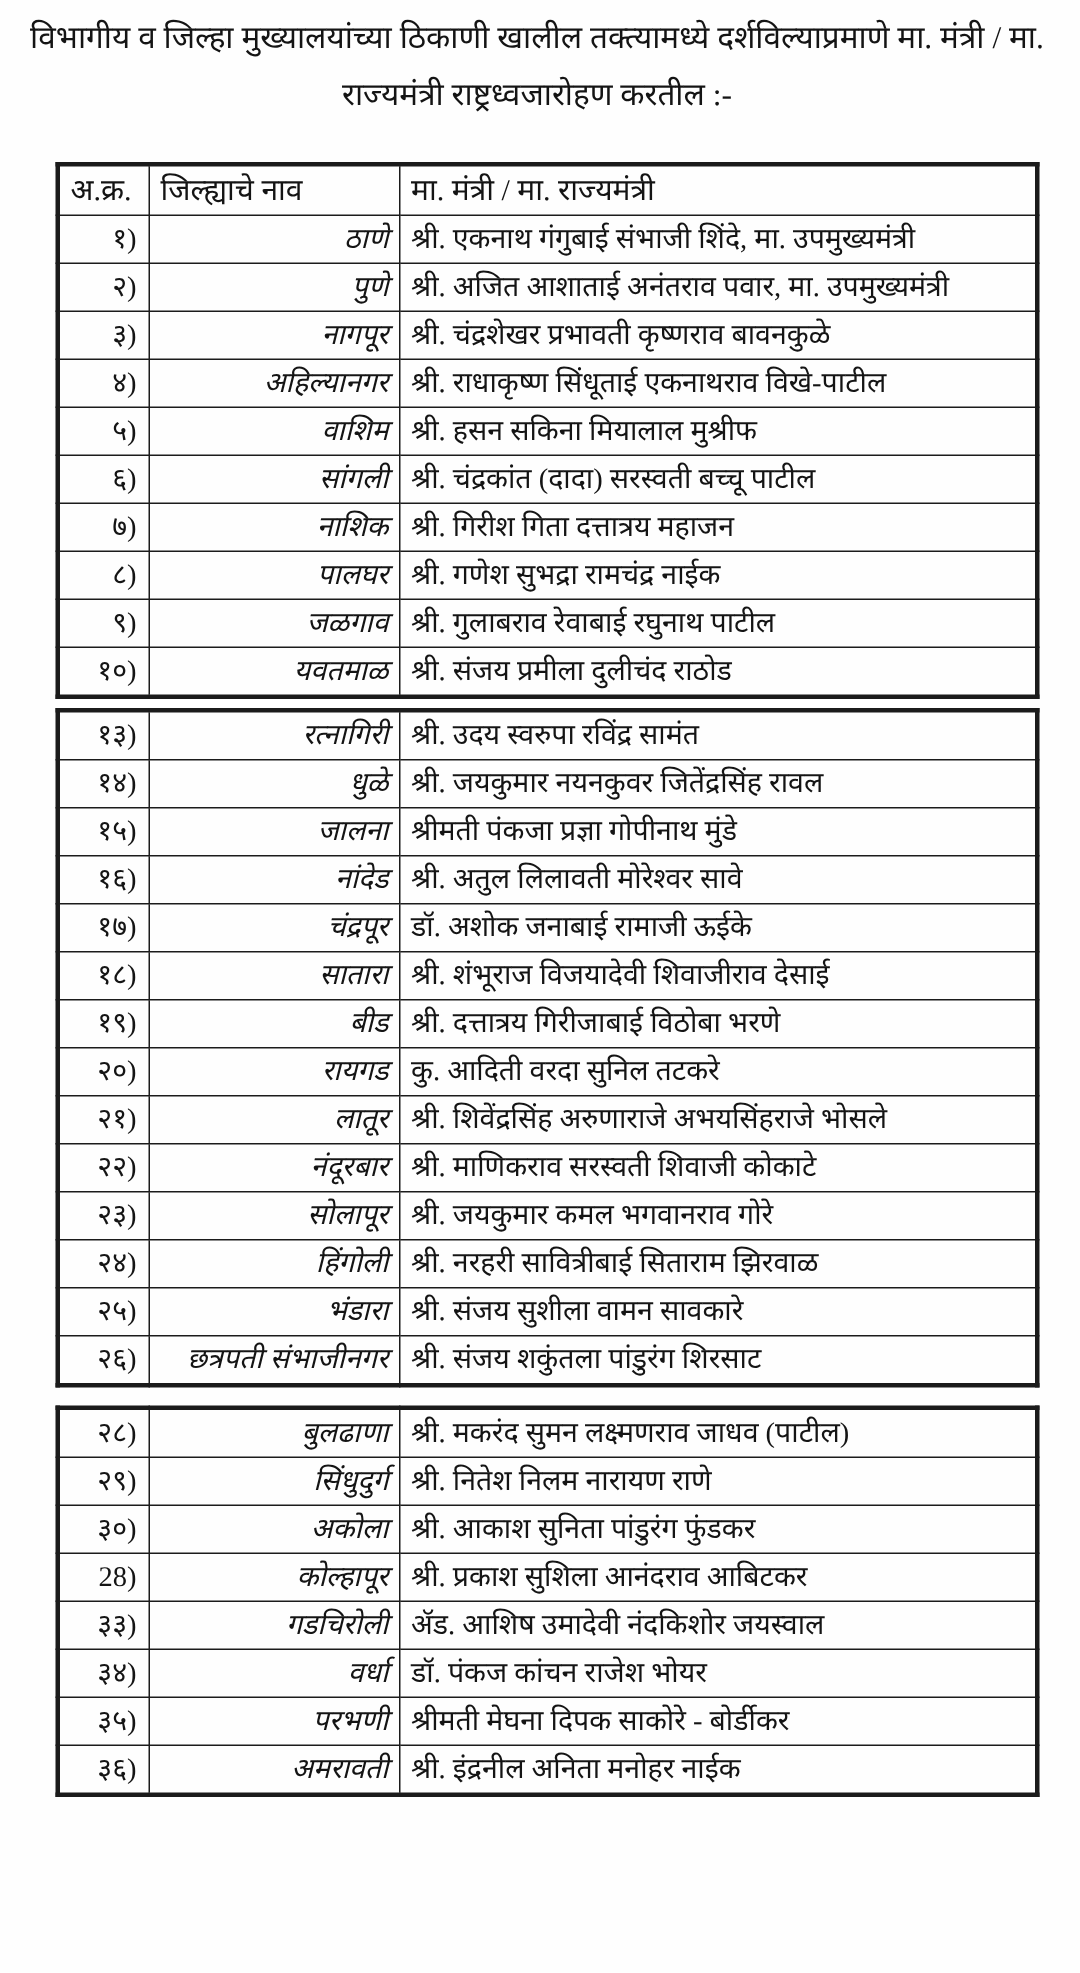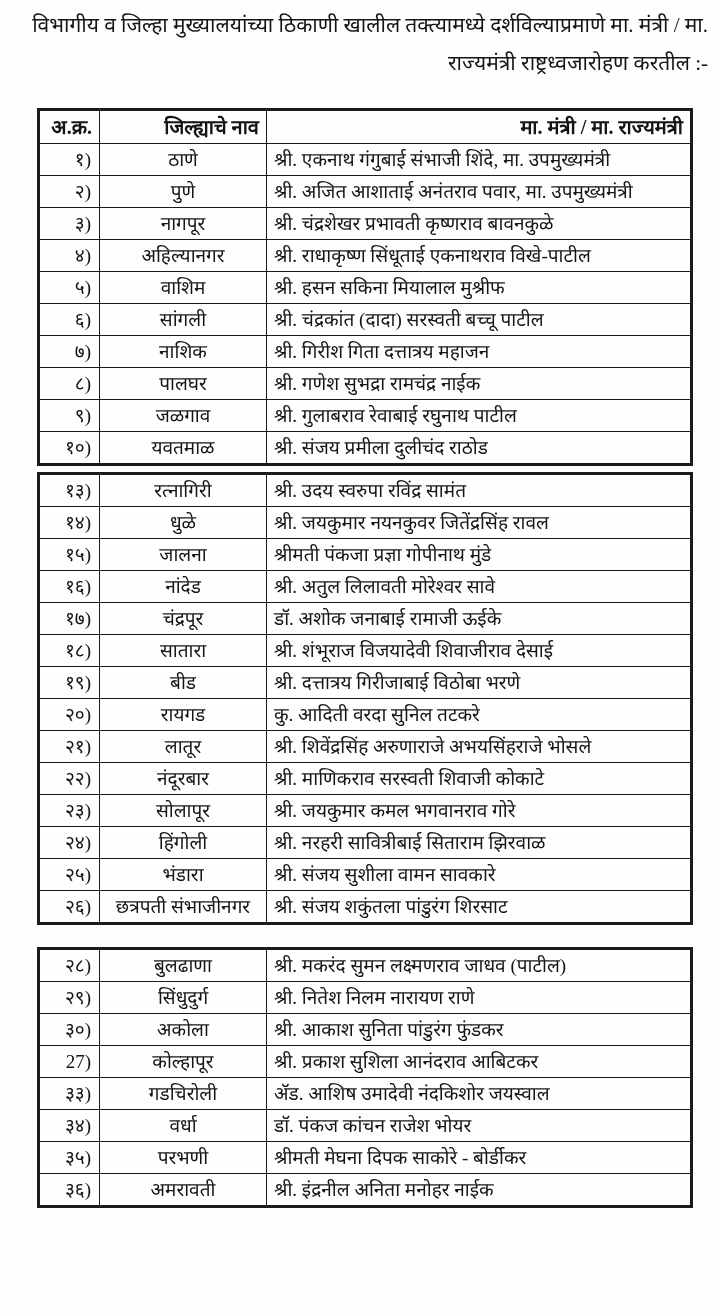--- a/index.html
+++ b/index.html
@@ -13,55 +13,55 @@
     box-sizing: border-box;
     background: #fefefe;
     font-family: "Liberation Serif", "DejaVu Serif", serif;
     color: #141414;
     padding-top: 6px;
   }
   .intro {
     margin: 0 12px 0 8px;
     font-size: 21px;
     line-height: 38px;
-    text-align: right;
+    text-align: center;
   }
   .table-area {
     margin: 26px 0 0 37px;
     width: 653px;
   }
   table.block {
     border-collapse: collapse;
     table-layout: fixed;
     width: 653px;
     border: 3px solid #1b1b1b;
   }
   table.block.gap-sm { margin-bottom: 6px; }
-  table.block.gap-lg { margin-bottom: 22px; }
+  table.block.gap-lg { margin-bottom: 12px; }
   col.col-sr   { width: 61px; }
   col.col-dist { width: 167px; }
   col.col-min  { width: 425px; }
   th, td {
     border: 1.5px solid #1b1b1b;
     font-size: 19px;
     line-height: 27px;
     padding: 2px 7px;
     vertical-align: top;
     overflow: hidden;
   }
   th {
-    font-weight: bold;
+    font-weight: normal;
     font-size: 20px;
-    text-align: right;
+    text-align: left;
     height: 28px;
     vertical-align: middle;
   }
   td { height: 26px; }
   td.c-sr   { text-align: right; padding-right: 8px; }
-  td.c-dist { text-align: center;  }
+  td.c-dist { text-align: right; font-style: italic;  }
   td.c-min  { text-align: left;  }
 </style>
 </head>
 <body>
 
 <div class="page">
 
   <p class="intro">विभागीय व जिल्हा मुख्यालयांच्या ठिकाणी खालील तक्त्यामध्ये दर्शविल्याप्रमाणे मा. मंत्री / मा. राज्यमंत्री राष्ट्रध्वजारोहण करतील :-</p>
 
   <div class="table-area">
@@ -229,21 +229,21 @@
             <td class="c-sr">२९)</td>
             <td class="c-dist">सिंधुदुर्ग</td>
             <td class="c-min">श्री. नितेश निलम नारायण राणे</td>
           </tr>
           <tr>
             <td class="c-sr">३०)</td>
             <td class="c-dist">अकोला</td>
             <td class="c-min">श्री. आकाश सुनिता पांडुरंग फुंडकर</td>
           </tr>
           <tr>
-            <td class="c-sr">27)</td>
+            <td class="c-sr">28)</td>
             <td class="c-dist">कोल्हापूर</td>
             <td class="c-min">श्री. प्रकाश सुशिला आनंदराव आबिटकर</td>
           </tr>
           <tr>
             <td class="c-sr">३३)</td>
             <td class="c-dist">गडचिरोली</td>
             <td class="c-min">ॲड. आशिष उमादेवी नंदकिशोर जयस्वाल</td>
           </tr>
           <tr>
             <td class="c-sr">३४)</td>

